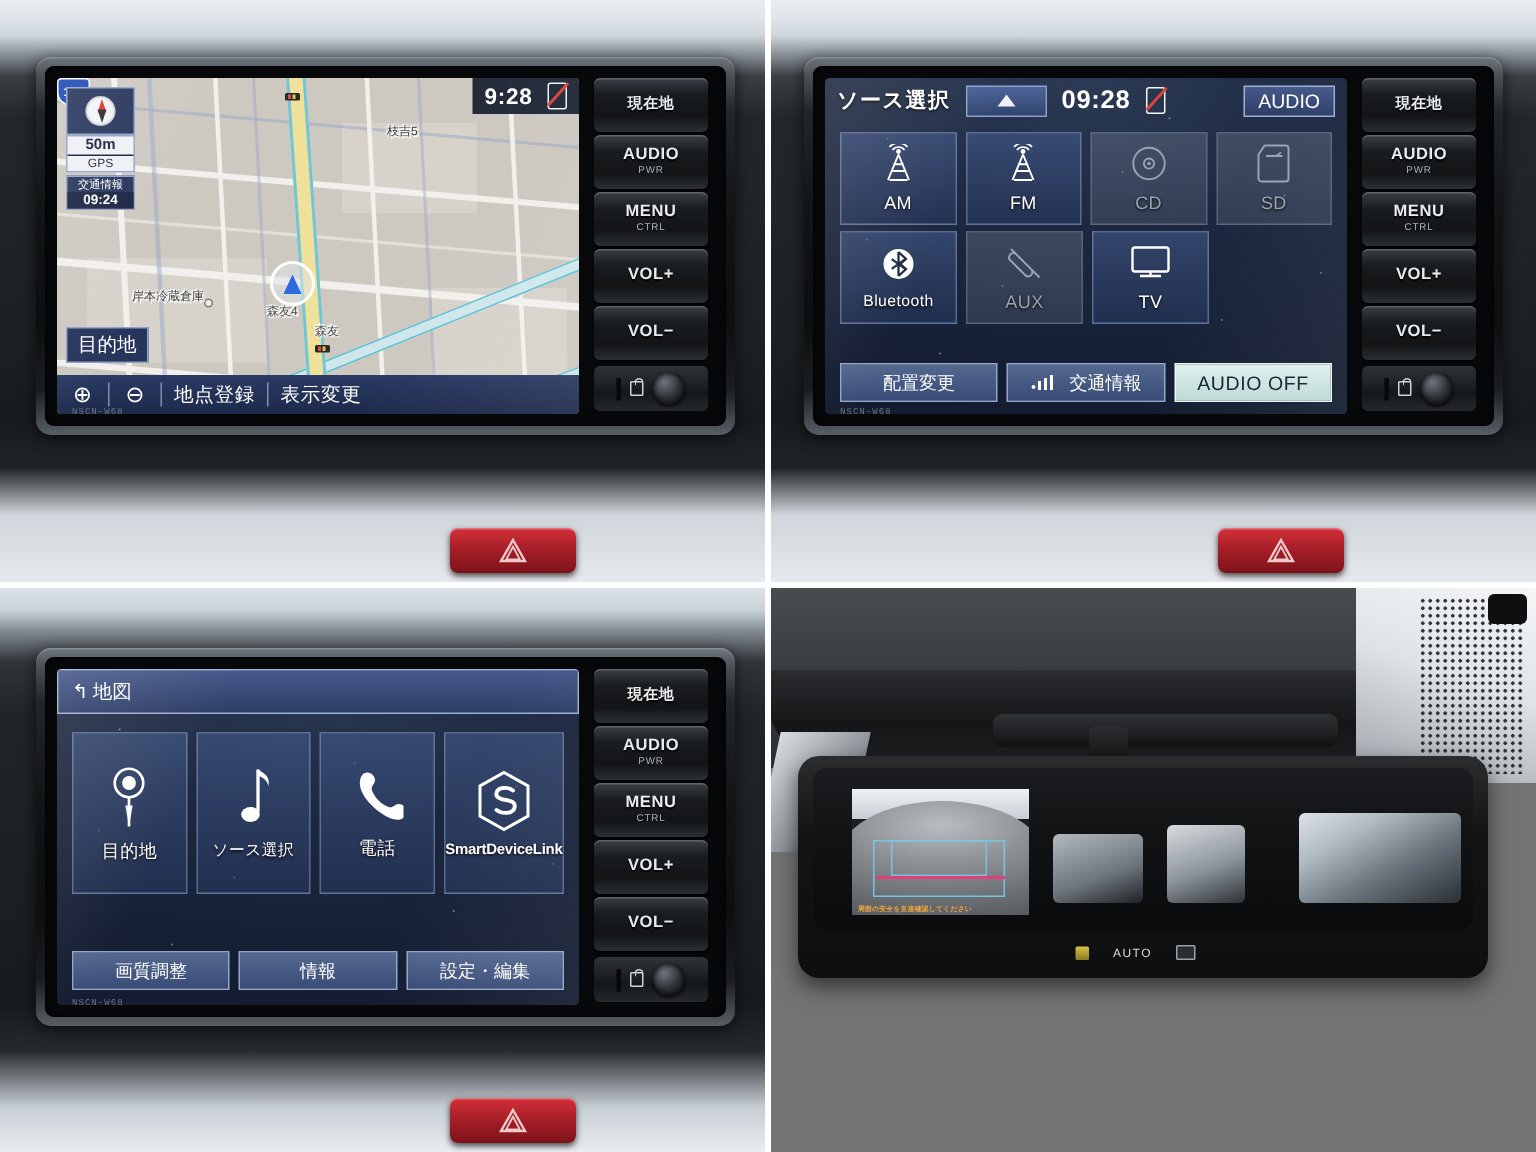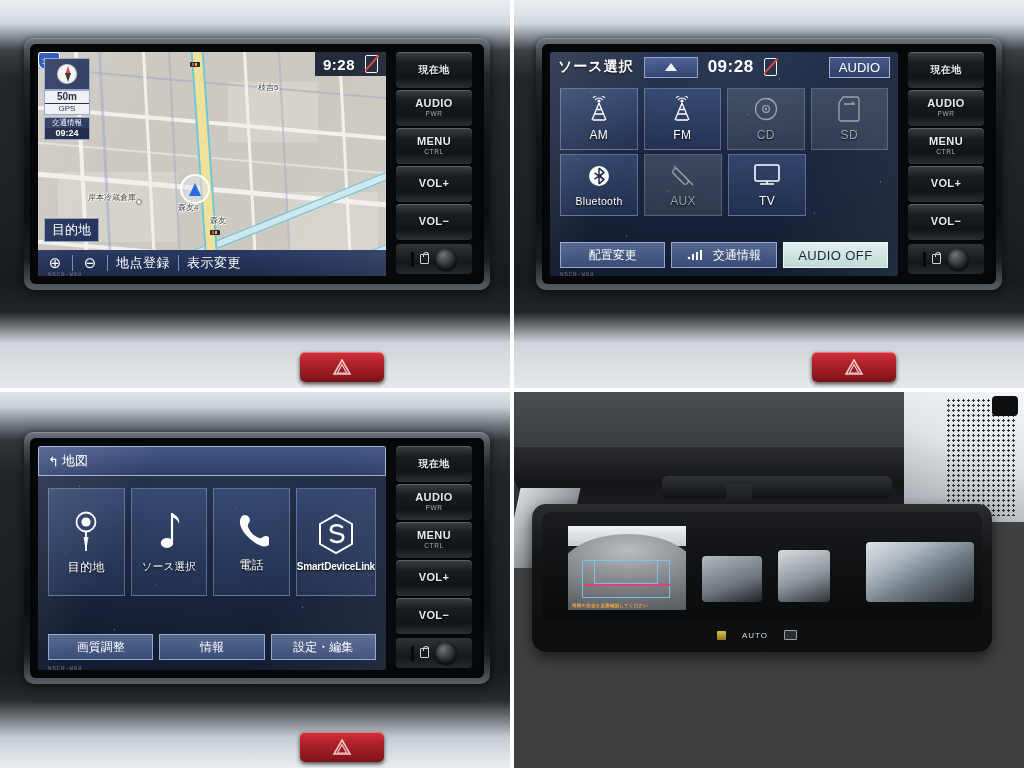--- a/index.html
+++ b/index.html
@@ -126,21 +126,21 @@
   .tile .lbl.sdl{font-size:10px;font-weight:700;letter-spacing:-.2px;}
   .botrow{position:absolute;left:0;right:0;display:flex;gap:6px;padding:0 10px;box-sizing:border-box;}
   .bbtn{flex:1;height:24px;display:flex;align-items:center;justify-content:center;gap:6px;
       border:1px solid #93a6ce;background:linear-gradient(180deg,#55688f,#394c77);color:#fff;font-size:12px;}
   .bbtn.hl{background:linear-gradient(180deg,#dff0ee,#bcd9d6);color:#12202c;border-color:#e9f6f4;font-size:13px;letter-spacing:.4px;}
 
   
   .ic{display:block;}
 
   
-  .mirrorwrap{position:absolute;inset:0;background:#404040;text-decoration:underline;}
+  .mirrorwrap{position:absolute;inset:0;background:#737373;text-decoration:underline;}
   .roof{position:absolute;left:0;top:0;width:512px;height:120px;
       background:linear-gradient(180deg,#4a4d50 0%,#3c3f42 40%,#2a2d30 100%);}
   .roofdark{position:absolute;left:0;top:55px;width:512px;height:60px;
       background:linear-gradient(180deg,#2a2c2f,#141517 60%,#1d1f22);border-radius:0 0 40px 40px;}
   .windshield{position:absolute;right:0;top:0;width:120px;height:130px;
       background:linear-gradient(200deg,#f4f6f8 0%,#dfe3e7 45%,#9aa0a6 100%);}
   .dots{position:absolute;right:8px;top:6px;width:70px;height:118px;opacity:.9;
       background-image:radial-gradient(#1b1c1e 1.1px,transparent 1.2px);background-size:5px 5px;}
   .mirror{position:absolute;left:20px;top:112px;width:460px;height:148px;border-radius:14px;
       background:linear-gradient(180deg,#2a2c2e 0%,#131416 35%,#0d0e10 100%);

